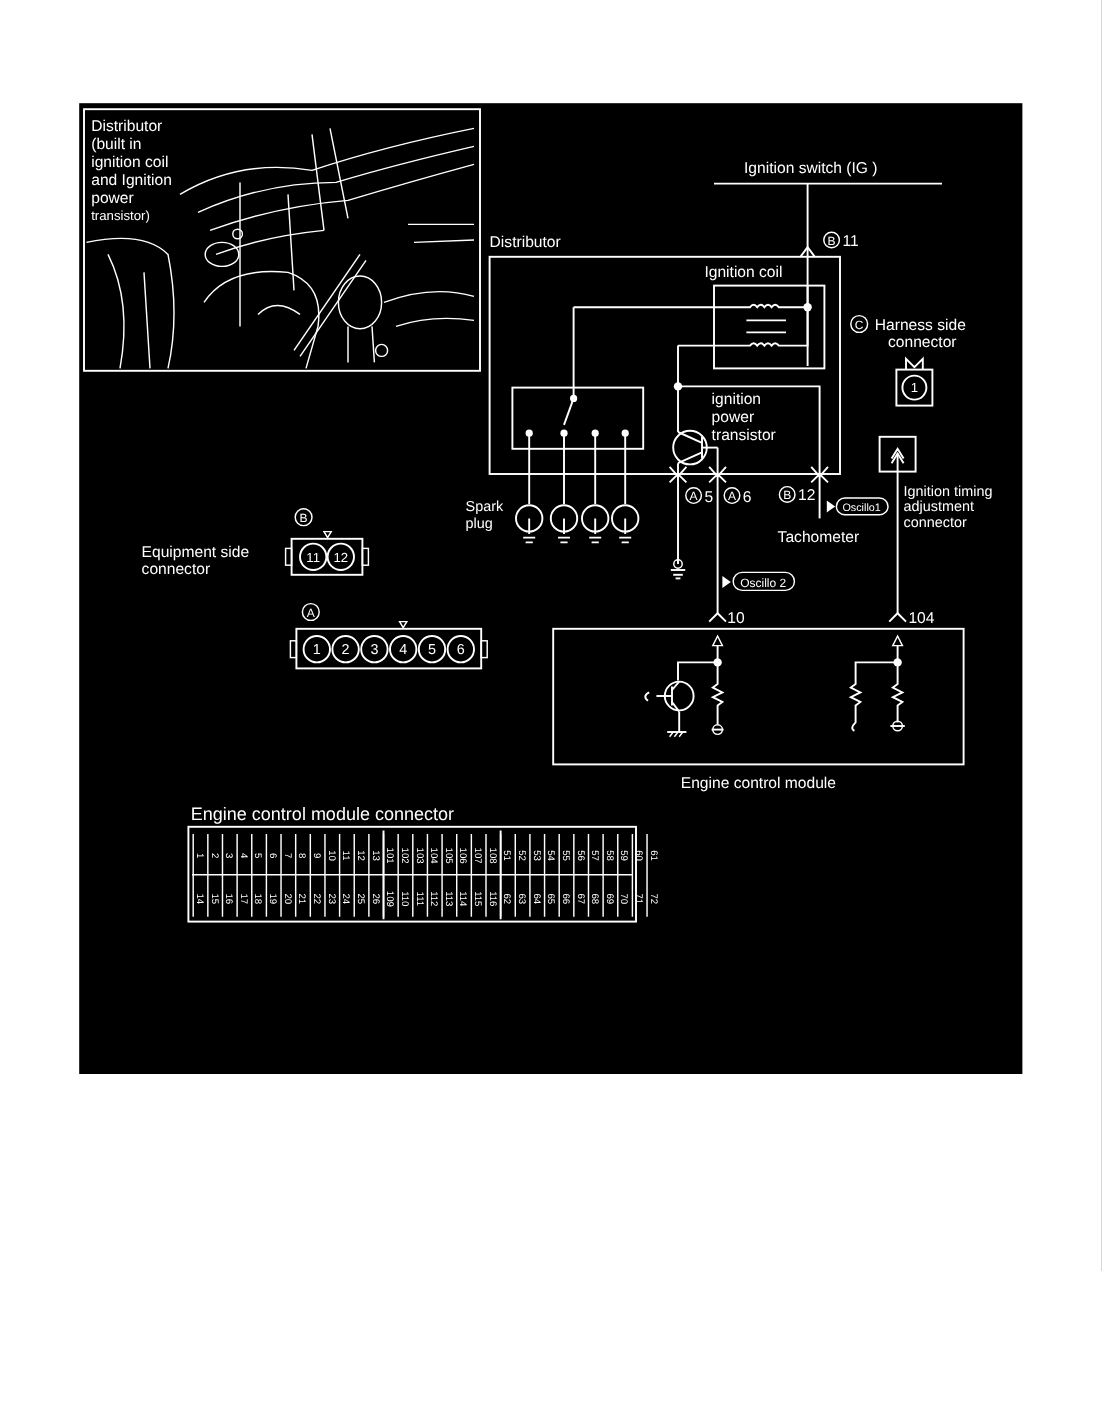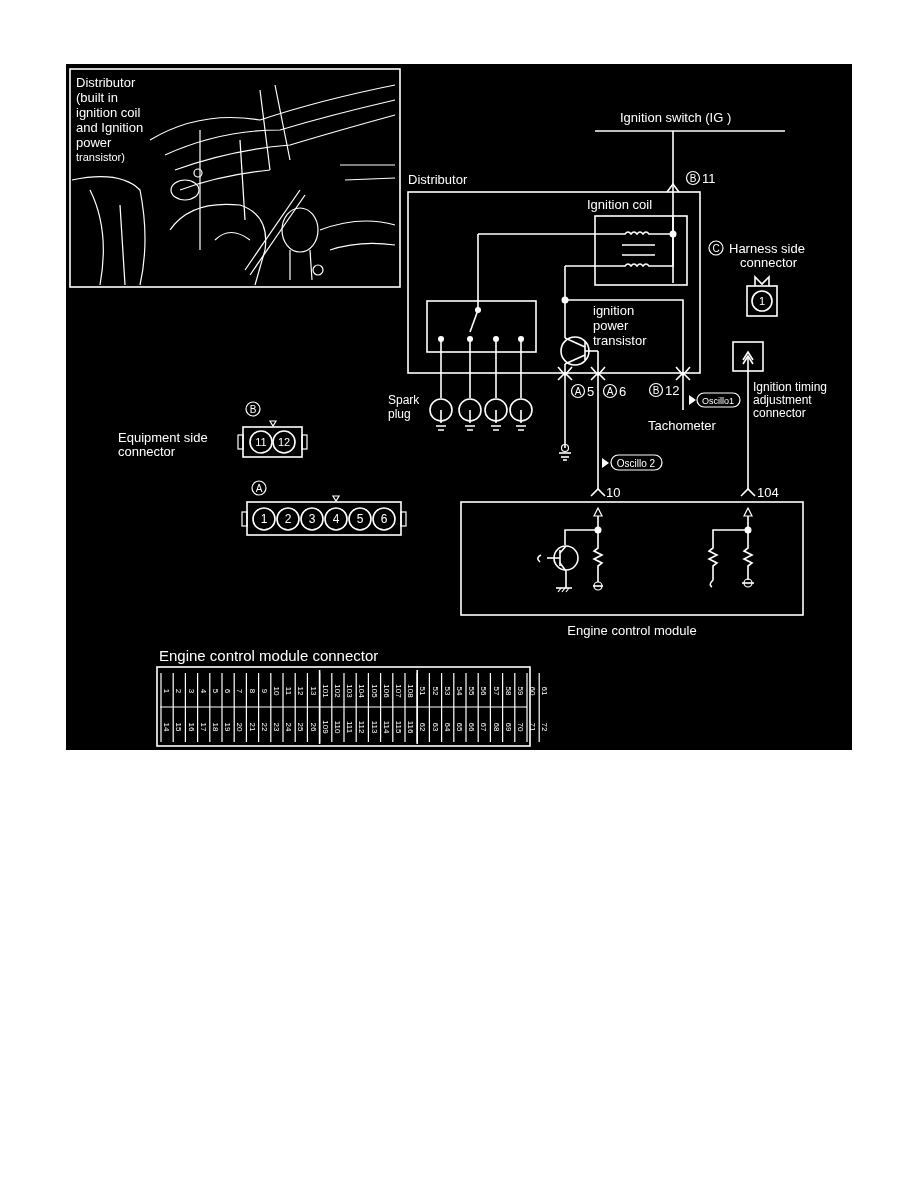--- a/index.html
+++ b/index.html
@@ -1,18 +1,18 @@
 <!DOCTYPE html>
 <html><head>
 <meta charset="utf-8">
 <style>
   html, body { margin: 0; padding: 0; background: #ffffff; }
   body { width: 918px; height: 1188px; position: relative; overflow: hidden;
          font-family: "Liberation Sans", "DejaVu Sans", sans-serif; }
-  #frame { position: absolute; left: 66px; top: 64px; width: 786px; height: 686px; background: #000000; }
+  #frame { position: absolute; left: 66px; top: 86px; width: 786px; height: 809px; background: #000000; }
   #diagram { position: absolute; left: 0; top: 0; }
   .t { fill: #ffffff; font-family: "Liberation Sans", "DejaVu Sans", sans-serif; }
   .w { stroke: #ffffff; fill: none; stroke-width: 1.6; }
   .wt { stroke: #ffffff; fill: none; stroke-width: 1.2; }
   .dot { fill: #ffffff; }
 </style>
 </head>
 <body>
 
 <div id="frame">

